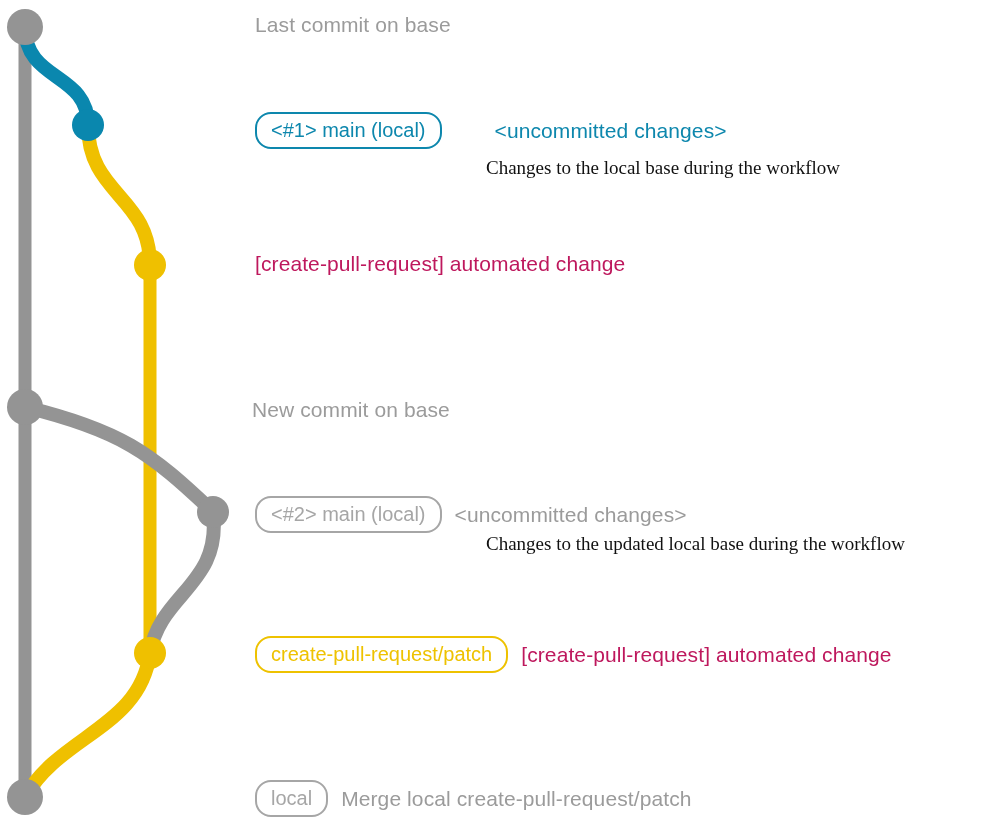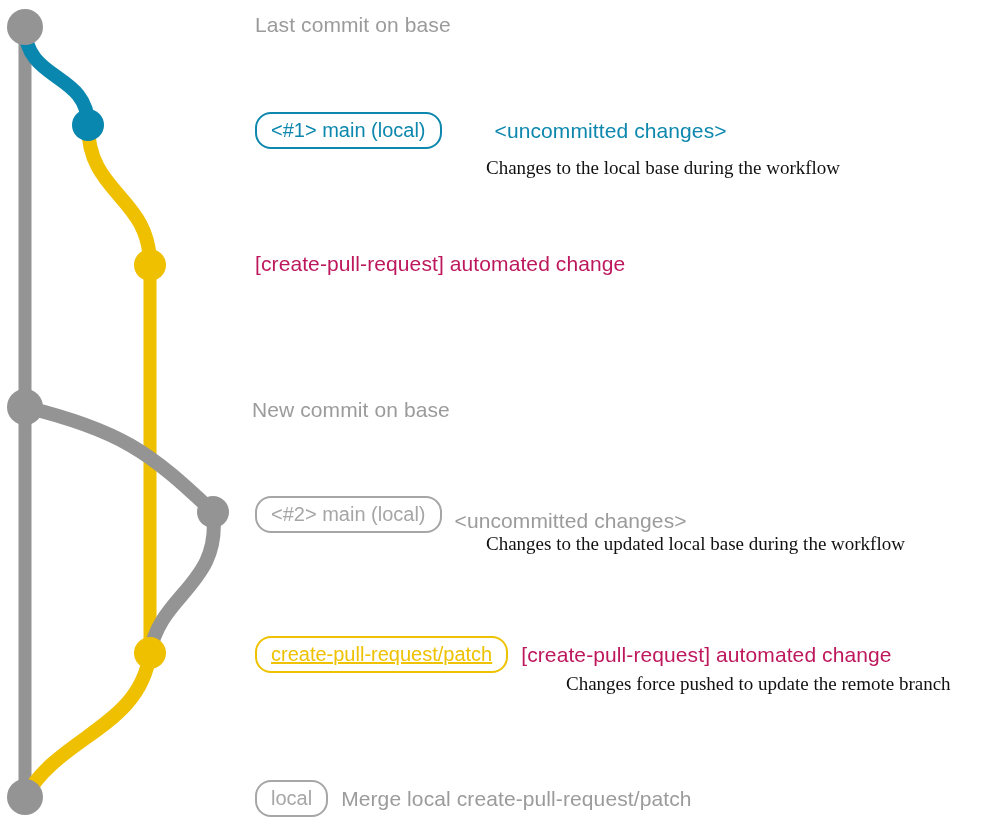--- a/index.html
+++ b/index.html
@@ -55,21 +55,21 @@
     border: 2px solid currentColor;
     border-radius: 16px;
     padding: 6px 14px 7px 14px;
     font-size: 20px;
     line-height: 1;
     background: #ffffff;
     box-sizing: border-box;
   }
   .badge.teal   { color: #0d87ad; }
   .badge.gray   { color: #a6a6a6; }
-  .badge.yellow { color: #eec200; text-decoration: underline; }
+  .badge.yellow { color: #eec200; }
 
   
   .subject {
     font-size: 21px;
     margin-left: 13px;
     letter-spacing: 0.1px;
   }
   .subject.teal   { color: #0d87ad; }
   .subject.gray   { color: #9b9b9b; }
   .subject.yellow { color: #be185d; }
@@ -129,30 +129,29 @@
   <div class="desc" style="top:145px; left:486px;margin-top:12px;">Changes to the local base during the workflow</div>
 
   <div class="row" style="top:252px; left:255px;">
     <span class="subject yellow lead">[create-pull-request] automated change</span>
   </div>
 
   <div class="row" style="top:398px; left:240px;margin-left:12px;">
     <span class="heading">New commit on base</span>
   </div>
 
-  <div class="row" style="top:496px; left:255px;align-items:flex-end;">
+  <div class="row" style="top:496px; left:255px;">
     <span class="badge gray">&lt;#2&gt; main (local)</span>
     <span class="subject gray">&lt;uncommitted changes&gt;</span>
   </div>
   <div class="desc" style="top:533px; left:486px;text-align:center;">Changes to the updated local base during the workflow</div>
 
   <div class="row" style="top:636px; left:255px;">
     <span class="badge yellow">create-pull-request/patch</span>
     <span class="subject yellow">[create-pull-request] automated change</span>
   </div>
-  <div class="desc" style="top:673px; left:566px;">Changes force pushed to update the remote branch</div>
 
   <div class="row" style="top:780px; left:255px;">
     <span class="badge gray">local</span>
     <span class="subject gray">Merge local create-pull-request/patch</span>
   </div>
 
 </div>
 
 </body></html>

